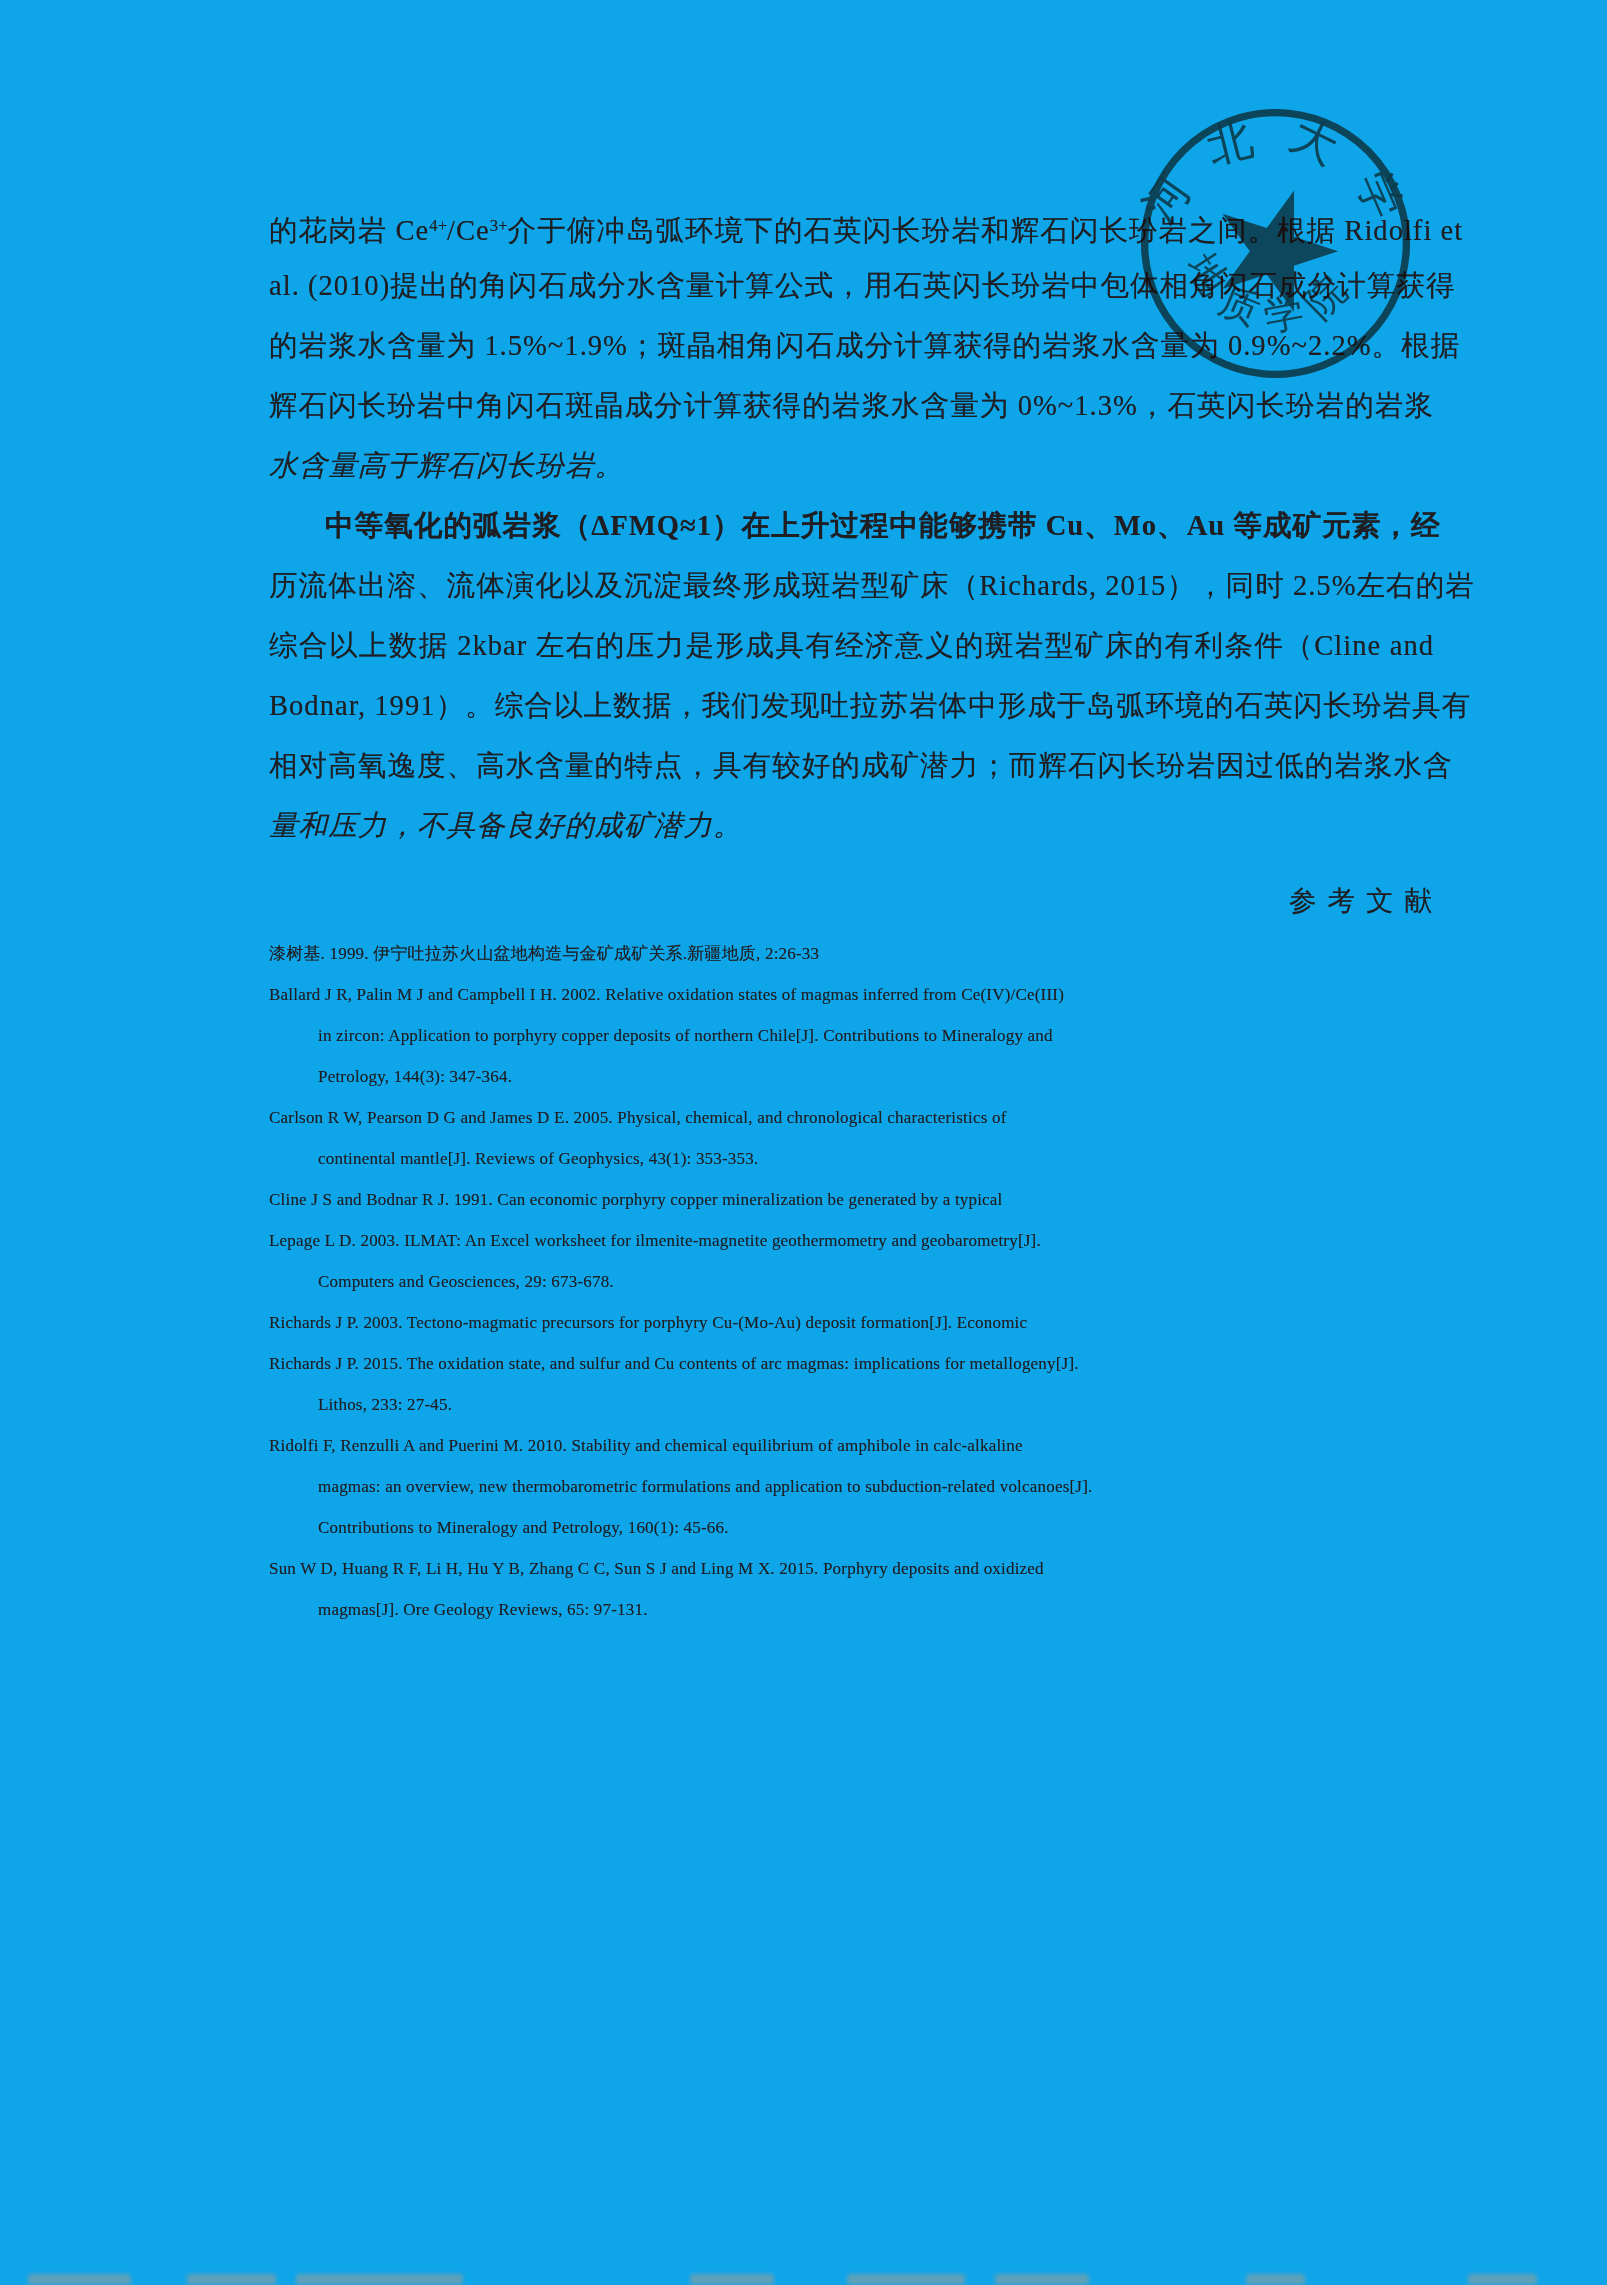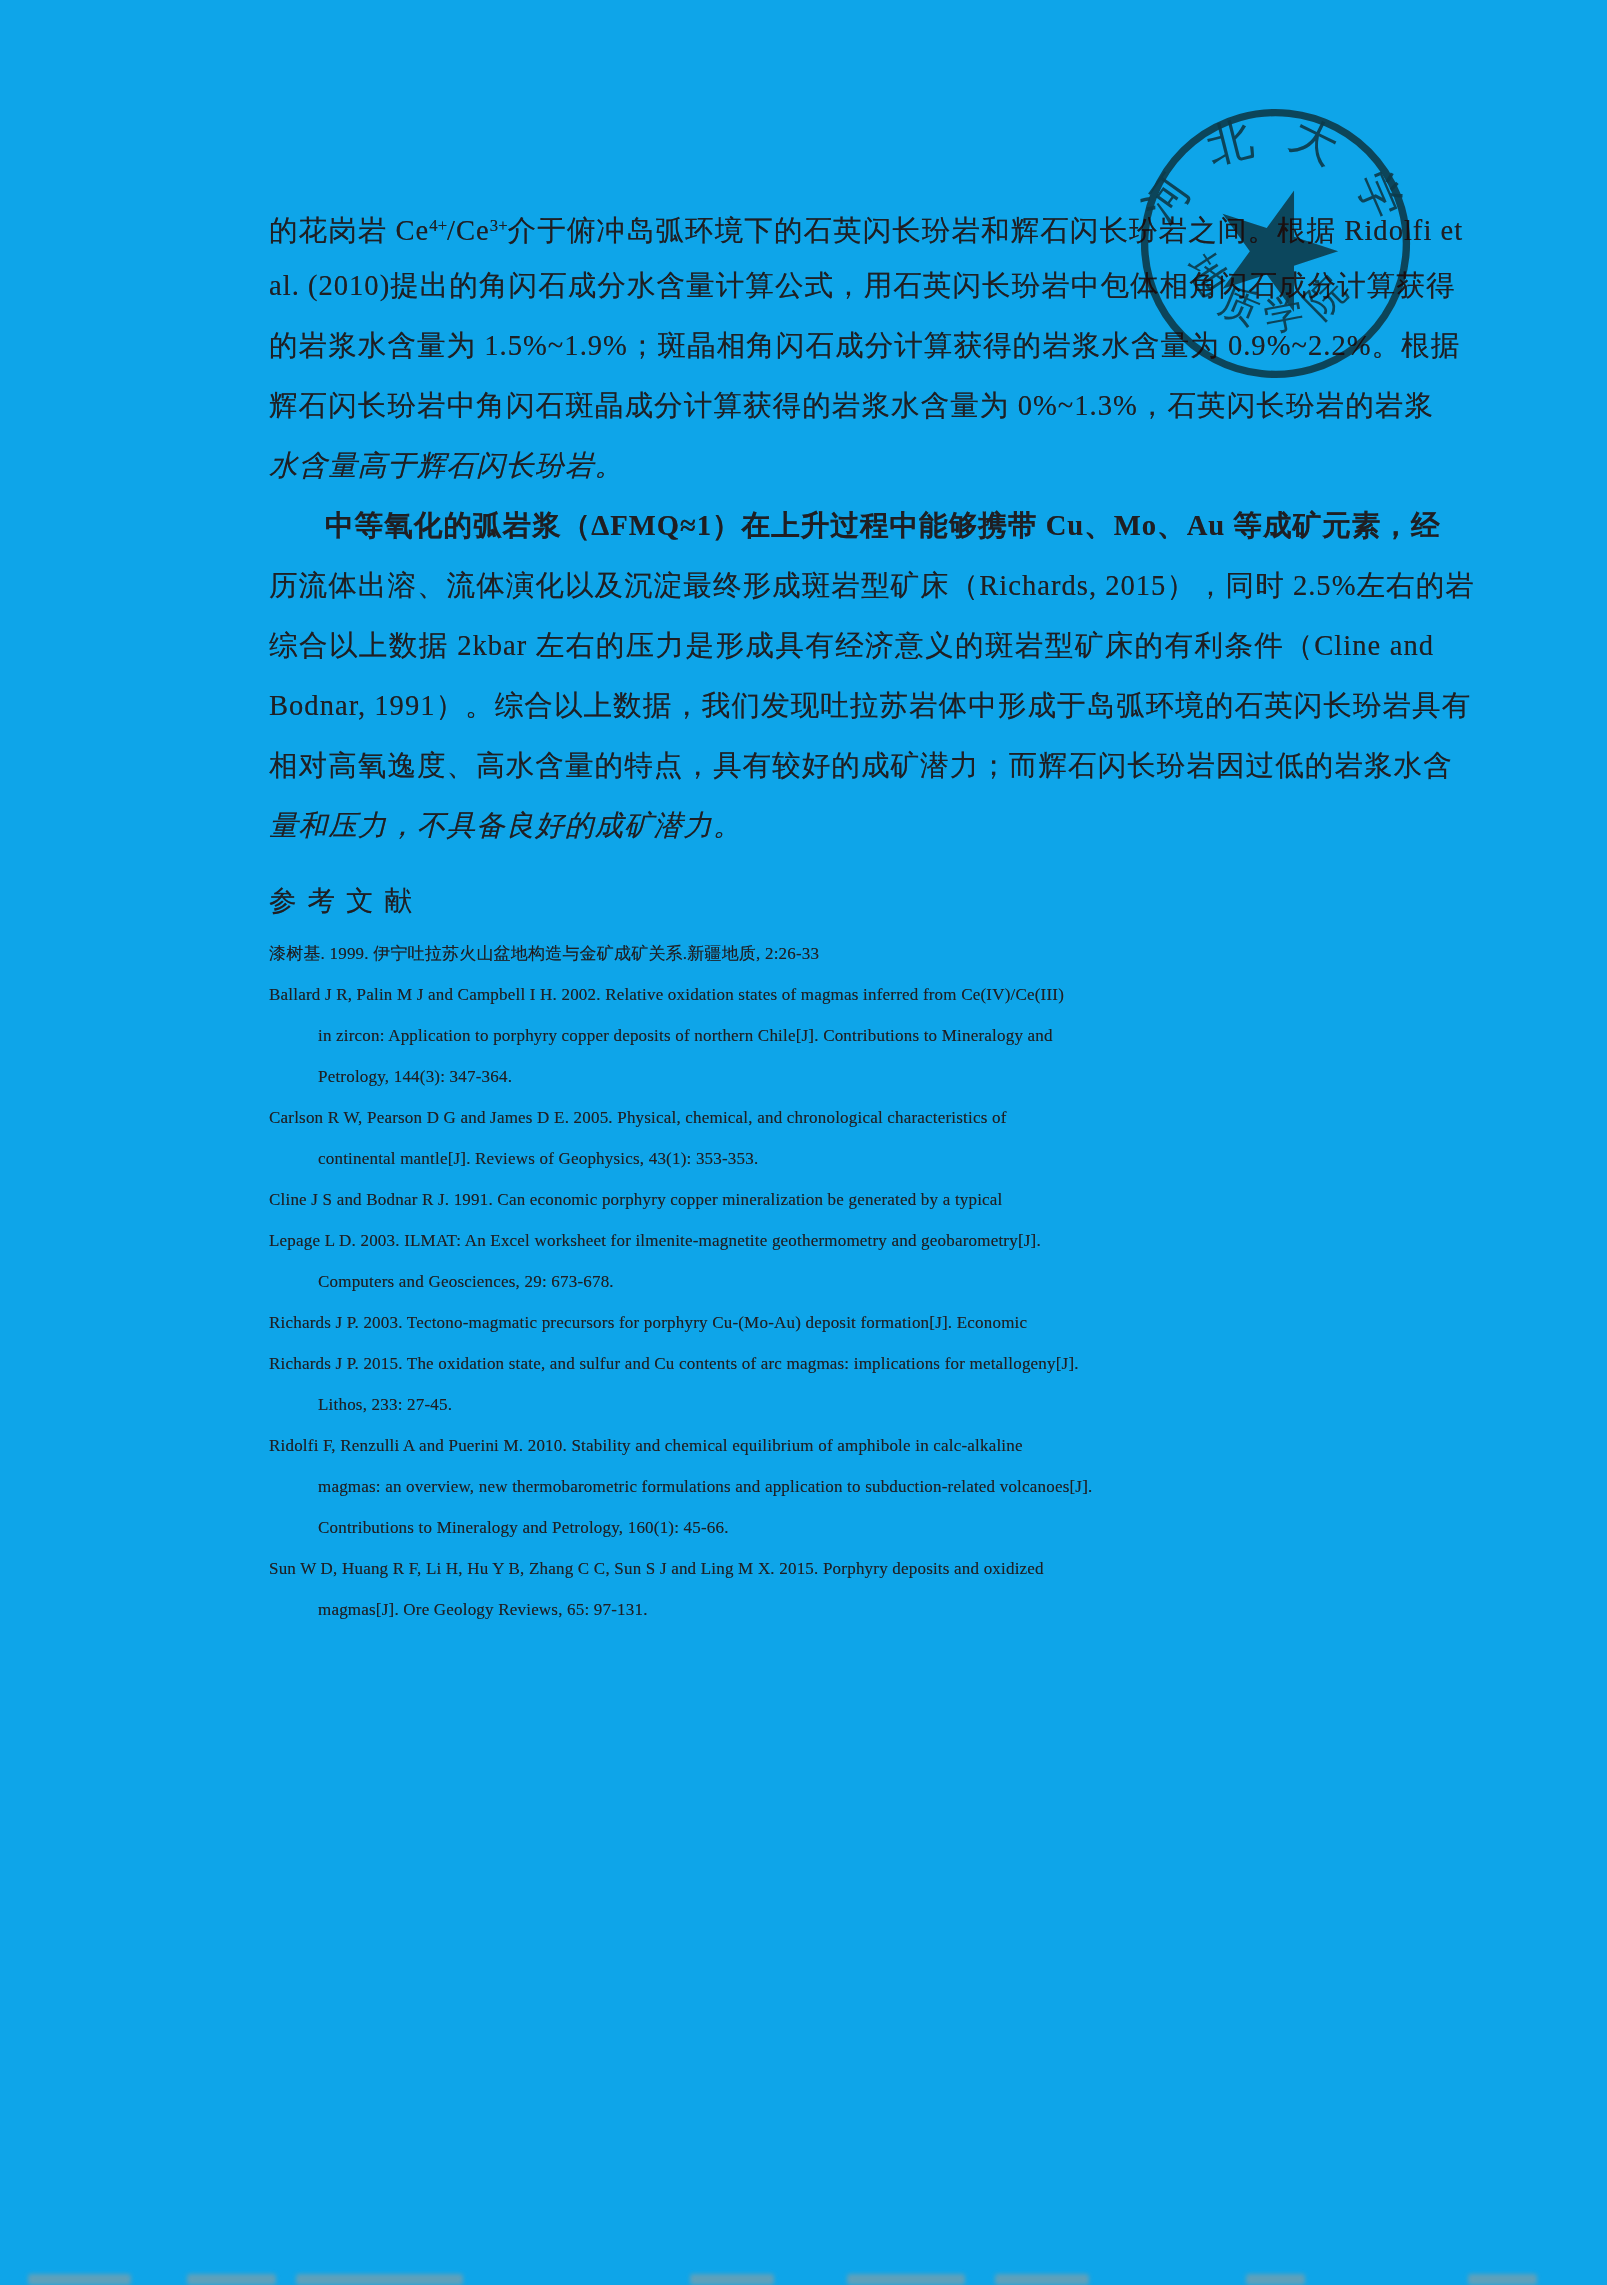--- a/index.html
+++ b/index.html
@@ -27,21 +27,21 @@
     text-shadow:0 0 0.5px rgba(30,30,35,.55);
   }
   .bline.last{text-align-last:left;white-space:normal;font-style:italic;}
   .bline.indent{text-indent:56px;font-weight:bold;}
   sup{font-size:16.7px;vertical-align:8.9px;letter-spacing:0;}
   
   .ref-heading{
     margin-top:21.7px;
     height:45px;line-height:45px;
     font-size:27.6px;
-    text-align:left;
+    text-align:right;
     letter-spacing:2px;
     text-shadow:0 0 0.5px rgba(30,30,35,.55);
   }
   .refs{margin-top:9.9px;}
   .rline{
     font-size:17px;
     line-height:41px;
     height:41px;
     white-space:nowrap;
     letter-spacing:0.2px;

